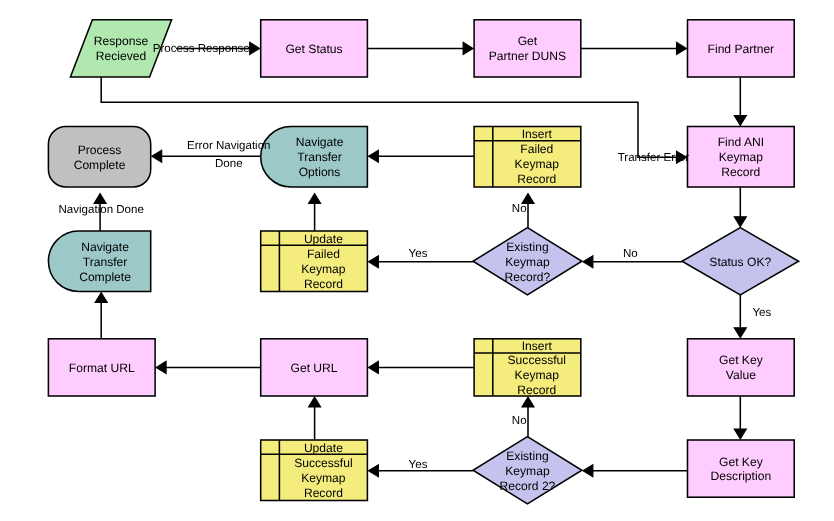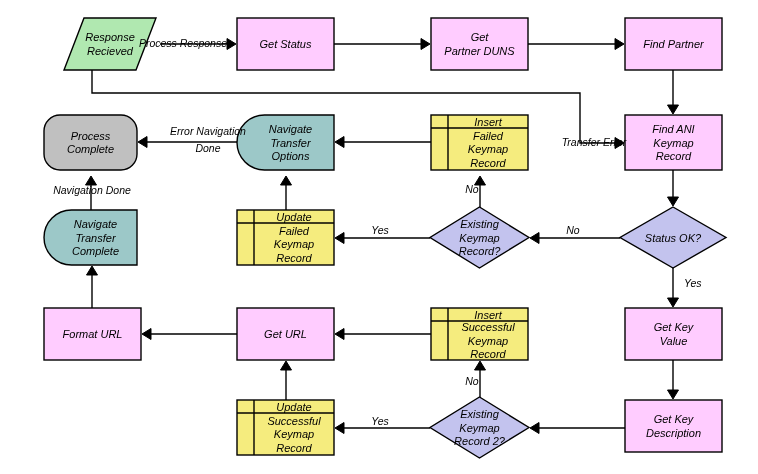--- a/index.html
+++ b/index.html
@@ -1,17 +1,17 @@
 <!DOCTYPE html>
 <html><head>
 <meta charset="utf-8">
 <style>
   html,body{margin:0;padding:0;background:#ffffff;}
   #stage{position:relative;width:758px;height:474px;background:#ffffff;
-         font-family:"Liberation Sans", sans-serif;overflow:hidden;font-style:italic;}
+         font-family:"Liberation Sans", sans-serif;overflow:hidden;}
   #canvas{position:absolute;left:0;top:0;width:758px;height:474px;}
   .nodeText{font-family:"Liberation Sans", sans-serif;font-size:11px;fill:#000000;}
   .edgeText{font-family:"Liberation Sans", sans-serif;font-size:10.5px;fill:#000000;}
   .shape{stroke:#000000;stroke-width:1.4;}
   .line{stroke:#000000;stroke-width:1.4;fill:none;}
 </style>
 </head>
 <body>
 
 <div id="stage">

